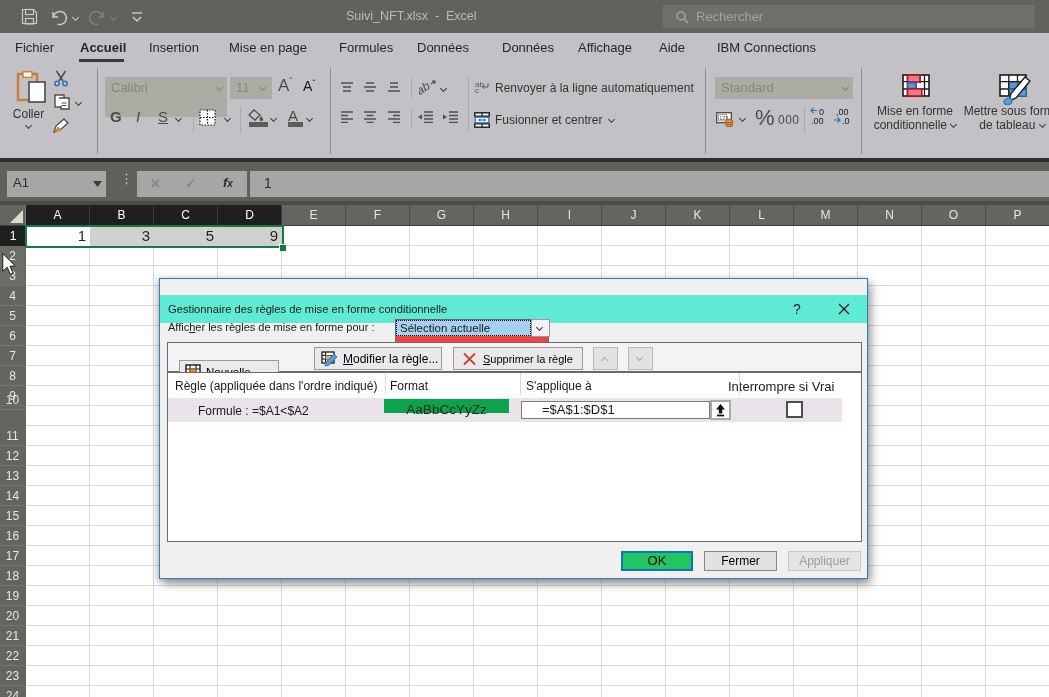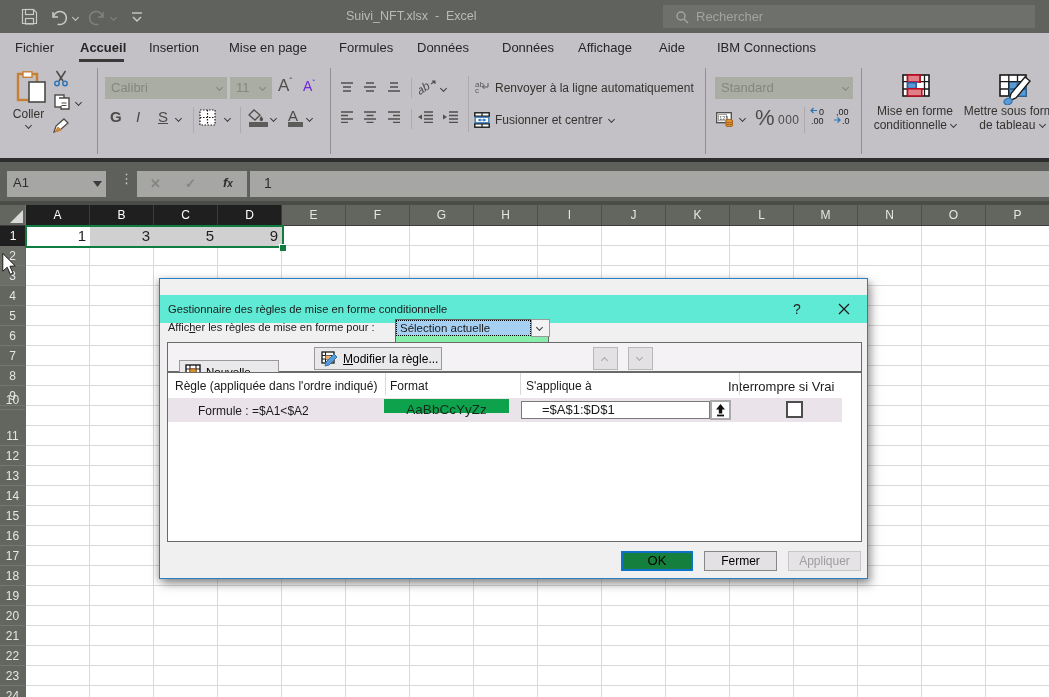--- a/index.html
+++ b/index.html
@@ -113,24 +113,24 @@
   <span class="chv ab" style="left:76px;top:37px"></span>
   <svg class="ab" style="left:52px;top:55px" width="19" height="15" viewBox="0 0 19 15">
       <path d="M12 1 l4 4 -8 7 -6 2 2-6 z" fill="#fff" stroke="#4a4a48" stroke-width="1.3"></path>
       <path d="M3 14 l3-5 3 3 z" fill="#d88a34" stroke="#c77f34" stroke-width="1"></path>
     </svg>
   <div class="glabel" style="left:0;width:80px">Presse-papiers</div>
   <svg class="launch" style="left:85px" viewBox="0 0 9 9">
       <path d="M1 1 v7 h7 M4 4 l3 3 M7 4.2 v2.8 h-2.8" fill="none" stroke="#3c3c3c" stroke-width="1"></path>
     </svg>
 
-  <div class="cbo" style="left:105px;top:14px;width:122px;height:22px;line-height:22px"><span style="margin-left:6px">Calibri</span><span class="chv chvl ab" style="left:112px;top:8px"></span></div>
+  <div class="cbo" style="left:105px;top:14px;width:122px;height:40px;line-height:22px"><span style="margin-left:6px">Calibri</span><span class="chv chvl ab" style="left:112px;top:8px"></span></div>
   <div class="cbo" style="left:230px;top:14px;width:42px;height:22px;line-height:22px"><span style="margin-left:6px">11</span><span class="chv chvl ab" style="left:30px;top:8px"></span></div>
   <div class="ab" style="left:278px;top:13px;font-size:17px;color:#4f4f4d">A<span style="font-size:9px;vertical-align:7px">ˆ</span></div>
-  <div class="ab" style="left:303px;top:15px;font-size:14px;color:#6d28d9">A<span style="font-size:9px;vertical-align:5px">ˇ</span></div>
+  <div class="ab" style="left:303px;top:15px;font-size:14px;color:#0f172a">A<span style="font-size:9px;vertical-align:5px">ˇ</span></div>
   <div class="ab" style="left:110px;top:45px;font-size:15px;font-weight:bold;color:#4a4a48">G</div>
   <div class="ab" style="left:136px;top:45px;font-size:15px;font-style:italic;color:#4a4a48">I</div>
   <div class="ab" style="left:158px;top:45px;font-size:15px;text-decoration:underline;color:#4a4a48">S</div>
   <span class="chv ab" style="left:176px;top:53px"></span>
   <div class="isep" style="left:193px;top:44px;height:26px"></div>
   <svg class="ab" style="left:199px;top:46px" width="17" height="17" viewBox="0 0 17 17">
       <rect x="1" y="1" width="15" height="15" fill="#fff"></rect>
       <path d="M1 1h15v15h-15z M8.5 1v15 M1 8.5h15" stroke="#1a1a1a" stroke-width="1.2" stroke-dasharray="1.5 1.5" fill="none"></path>
     </svg>
   <span class="chv ab" style="left:225px;top:53px"></span>
@@ -346,21 +346,21 @@
 
 <div class="ab" id="dlg">
   <div class="ab" id="dtitle"><span style="margin-left:8px;font-size:11.2px">Gestionnaire des règles de mise en forme conditionnelle</span>
     <span style="position:absolute;left:633px;top:0;font-size:14px;color:#222">?</span>
     <svg class="ab" style="left:678px;top:8px" width="12" height="12" viewBox="0 0 12 12">
         <path d="M1 1 L11 11 M11 1 L1 11" stroke="#1a1a1a" stroke-width="1.2"></path>
       </svg>
   </div>
   <div class="ab" style="left:8px;top:42px;font-size:11px">Affic<u>h</u>er les règles de mise en forme pour&nbsp;:</div>
 
-  <div class="ab" style="left:235px;top:40px;width:154px;height:34px;background:#86efac;border:1px solid #656565">
+  <div class="ab" style="left:235px;top:40px;width:154px;height:34px;background:#ef4444;border:1px solid #656565">
     <div class="ab" style="left:0;top:0;width:135px;height:16px;background:#a6d0f2;outline:1px dotted #000;outline-offset:-1px;line-height:16px;font-size:11.5px"><span style="margin-left:4px">Sélection actuelle</span></div>
     <div class="ab" style="left:135px;top:-1px;width:19px;height:18px;background:#f2f1f3;border:1px solid #999">
         <span class="chv ab" style="left:5px;top:5px"></span>
       </div>
   </div>
 
   <div class="ab" style="left:7px;top:63px;width:695px;height:30px;background:#f4f2f5;border:1px solid #6a6a6a">
     <div class="dbtn" style="left:11px;top:17px;width:100px">
       <svg class="ab" style="left:5px;top:3px" width="16" height="15" viewBox="0 0 16 15">
           <rect x="1" y="1" width="14" height="13" fill="#fff" stroke="#1a1a1a" stroke-width="1.4"></rect>
@@ -370,20 +370,26 @@
       <span style="position:absolute;left:26px;top:5px;font-size:11.5px"><u>N</u>ouvelle règle...</span>
       </div>
     <div class="dbtn" style="left:146px;top:4px;width:128px">
       <svg class="ab" style="left:6px;top:3px" width="17" height="16" viewBox="0 0 17 16">
           <rect x="1" y="1" width="12" height="11" fill="#fff" stroke="#1a1a1a" stroke-width="1.3"></rect>
           <path d="M4.5 1v11 M1 4.5h12 M1 8h12" stroke="#1a1a1a" stroke-width="1"></path>
           <rect x="4.5" y="4.5" width="5" height="3.5" fill="#e8b06a"></rect>
           <path d="M13 3 l3 3 -8 8 -4 1 1-4z" fill="#5b9bd5" stroke="#2e75b6" stroke-width="1"></path>
         </svg>
       <span style="position:absolute;left:28px;top:4px;font-size:12px"><u>M</u>odifier la règle...</span>
+      </div>
+    <div class="dbtn" style="left:285px;top:4px;width:130px;white-space:nowrap">
+      <svg class="ab" style="left:8px;top:4px" width="15" height="14" viewBox="0 0 15 14">
+          <path d="M2 1.5 L13 12.5 M13 1.5 L2 12.5" stroke="#cd3e32" stroke-width="1.8"></path>
+        </svg>
+      <span style="position:absolute;left:29px;top:5px;font-size:11px"><u>S</u>upprimer la règle</span>
       </div>
     <div class="dbtn" style="left:425px;top:4px;width:25px;height:23px;background:#e3e1e4;border-color:#b9b7ba">
         <span class="chv ab" style="left:8px;top:10px;border-color:#a7a5a8;transform:rotate(-135deg)"></span>
       </div>
     <div class="dbtn" style="left:460px;top:4px;width:25px;height:23px;background:#e3e1e4;border-color:#b9b7ba">
         <span class="chv ab" style="left:8px;top:7px;border-color:#a7a5a8"></span>
       </div>
   </div>
 
   <div class="ab" style="left:7px;top:93px;width:695px;height:170px;background:#fff;border:1px solid #6a6a6a">
@@ -402,16 +408,16 @@
       <div class="ab" style="left:542px;top:2px;width:21px;height:20px;background:#fff;border:2px solid #aaa">
         <svg class="ab" style="left:3px;top:1px" width="11" height="14" viewBox="0 0 11 14">
             <path d="M5.5 1 L10 6.5 H7.2 V10.5 H3.8 V6.5 H1z" fill="#111"></path>
             <path d="M2 12.5 h7" stroke="#111" stroke-width="1.8"></path>
           </svg>
         </div>
       <div class="ab" style="left:618px;top:3px;width:17px;height:17px;background:#fff;border:2px solid #4d4d4d"></div>
     </div>
   </div>
 
-  <div class="dbtn" style="left:461px;top:272px;width:72px;height:20px;background:#15803d;border:2px solid #0f72c8;text-align:center;line-height:16px;font-size:13px">OK</div>
+  <div class="dbtn" style="left:461px;top:272px;width:72px;height:20px;background:#22c55e;border:2px solid #0f72c8;text-align:center;line-height:16px;font-size:13px">OK</div>
   <div class="dbtn" style="left:544px;top:272px;width:73px;height:20px;background:#e3e1e4;border-color:#878787;text-align:center;line-height:18px">Fermer</div>
   <div class="dbtn" style="left:628px;top:272px;width:73px;height:20px;background:#e5e3e6;border-color:#c8c6c9;color:#9e9c9f;text-align:center;line-height:18px">Appliquer</div>
 </div>
 
 </body></html>

